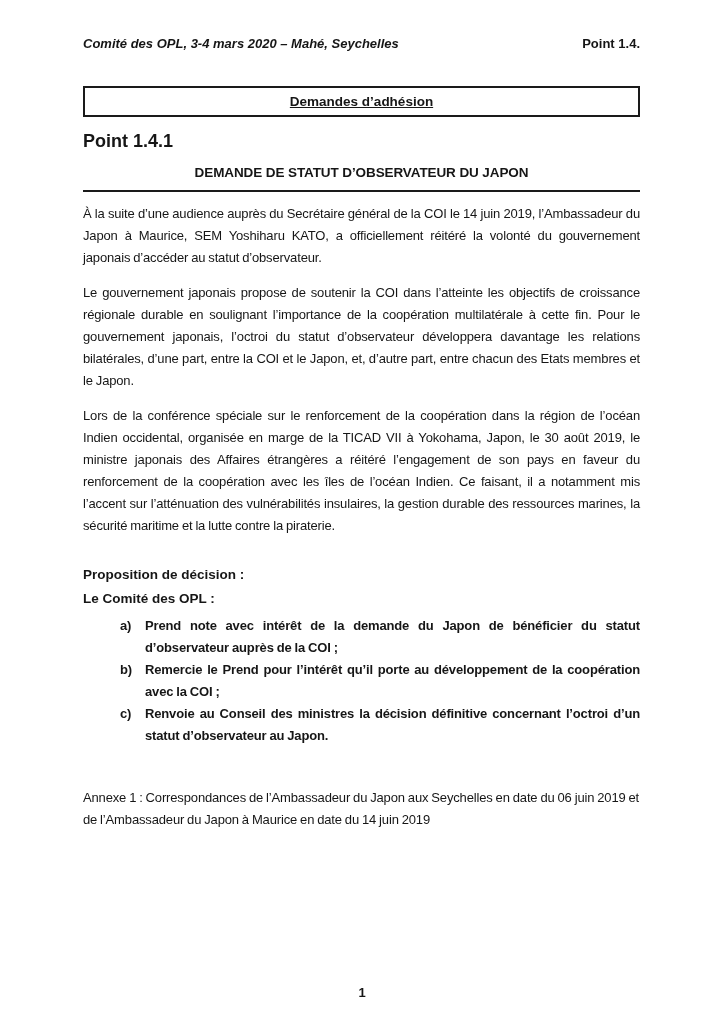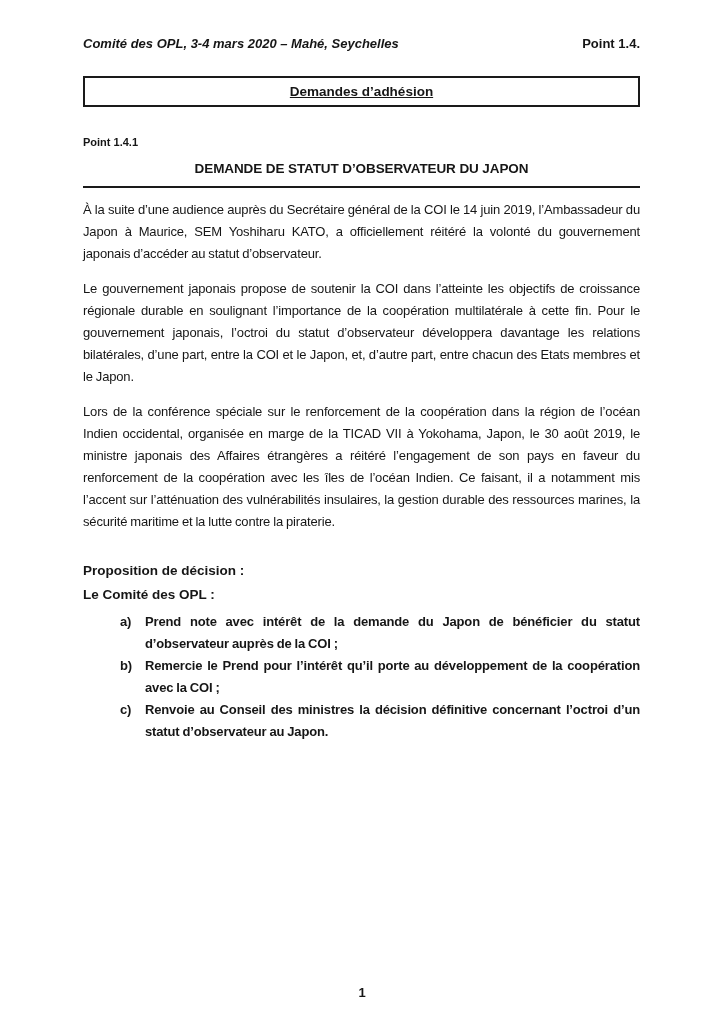--- a/index.html
+++ b/index.html
@@ -20,33 +20,33 @@
   }
   .hdr-row {
     display: flex;
     justify-content: space-between;
     align-items: baseline;
     font-size: 13px;
     font-weight: bold;
   }
   .hdr-left { font-style: italic; }
   .section-box {
-    margin-top: 25px;
+    margin-top: 35px;
     border: 2px solid #1a1a1a;
     padding: 4px 6px 5px 6px;
     text-align: center;
   }
   .section-box .box-title {
     font-size: 13.5px;
     font-weight: bold;
     text-decoration: underline;
   }
   .point-label {
-    margin-top: 29px;
-    font-size: 11px;
+    margin-top: 14px;
+    font-size: 18px;
     font-weight: bold;
   }
   .doc-title {
     margin-top: 13px;
     padding-bottom: 10px;
     border-bottom: 2px solid #1a1a1a;
     text-align: center;
     font-size: 13.5px;
     font-weight: bold;
     letter-spacing: -0.1px;
@@ -139,16 +139,17 @@
     <div class="li">
       <span class="marker">b)</span>
       <span class="text">Remercie le Prend pour l’intérêt qu’il porte au développement de la coopération avec la COI ;</span>
     </div>
     <div class="li">
       <span class="marker">c)</span>
       <span class="text">Renvoie au Conseil des ministres la décision définitive concernant l’octroi d’un statut d’observateur au Japon.</span>
     </div>
   </div>
 
+  <div class="annex-note">Annexe 1 : Correspondances de l’Ambassadeur du Japon aux Seychelles en date du 06 juin 2019 et de l’Ambassadeur du Japon à Maurice en date du 14 juin 2019</div>
 
   <div class="page-number">1</div>
 
 </div>
 
 </body></html>

